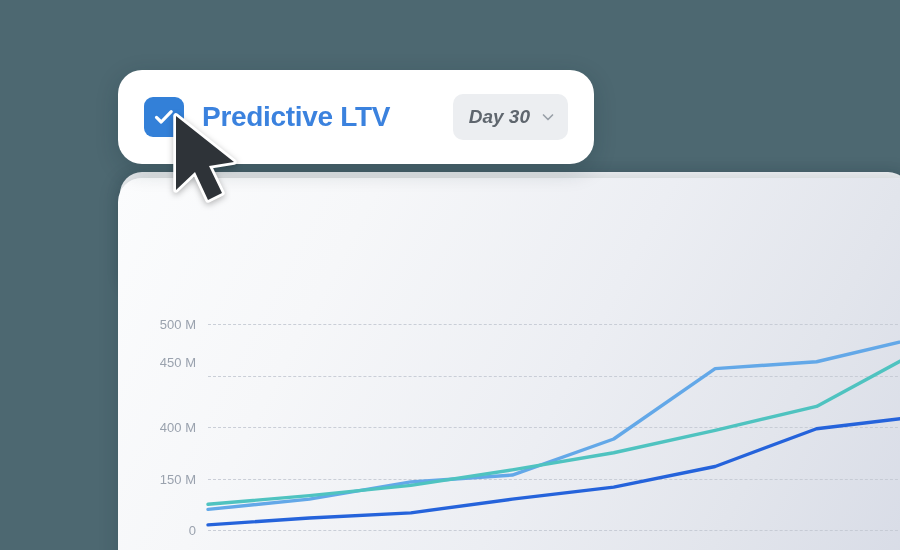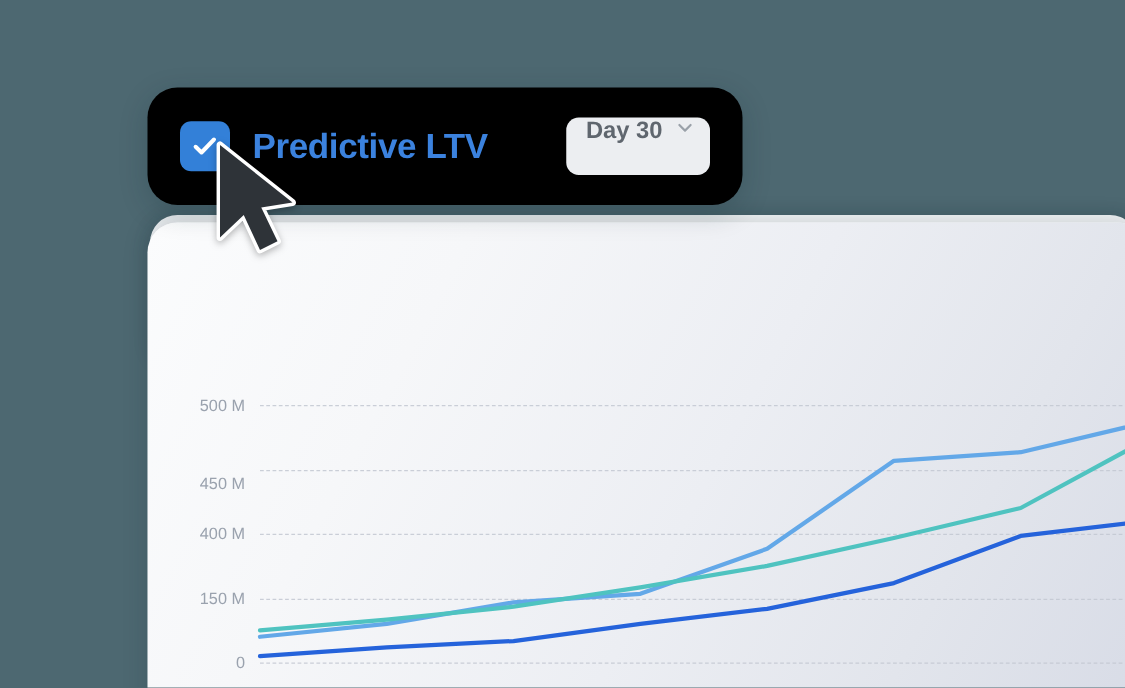--- a/index.html
+++ b/index.html
@@ -70,21 +70,21 @@
     color: #9aa2ae;
     white-space: nowrap;
   }
   #lines { position: absolute; inset: 0; overflow: visible; }
 
   
   #ltv-card {
     position: absolute;
     left: 118px; top: 70px;
     width: 476px; height: 94px;
-    background: #000000;
+    background: #ffffff;
     border-radius: 24px;
     box-shadow: 0 6px 22px rgba(20,40,50,.22);
     display: flex;
     align-items: center;
     padding: 0 26px;
     gap: 18px;
   }
   #ltv-checkbox {
     width: 40px; height: 40px;
     border-radius: 9px;
@@ -97,23 +97,24 @@
     font-weight: bold;
     color: #3b82de;
     letter-spacing: -.3px;
     white-space: nowrap;
   }
   #day-select {
     margin-left: auto;
     background: #eceef1;
     border-radius: 10px;
     height: 46px;
-    display: flex; align-items: flex-start;
+    display: flex; align-items: center;
     padding: 0 12px 0 16px;
     gap: 10px;
+    font-style: italic;
   }
   #day-select-label {
     font-size: 19px;
     font-weight: bold;
     color: #5f666e;
     white-space: nowrap;
   }
 
   
   #cursor {
@@ -137,21 +138,21 @@
         <div class="gridline" style="top: 206px;"></div>
         <div class="gridline" style="top: 154.5px;"></div>
         <div class="gridline" style="top: 103px;"></div>
         <div class="gridline" style="top: 51.5px;"></div>
         <div class="gridline" style="top: 0px;"></div>
       </div>
     <div id="yticks">
         <div class="ytick" style="top: 206px;">0</div>
         <div class="ytick" style="top: 154.5px;">150 M</div>
         <div class="ytick" style="top: 103px;">400 M</div>
-        <div class="ytick" style="top: 63px;">450 M</div>
+        <div class="ytick" style="top: 38px;">450 M</div>
         <div class="ytick" style="top: 0px;">500 M</div>
       </div>
     <svg id="lines" viewBox="0 0 710 206" preserveAspectRatio="none">
         <polyline points="0.00,185.40 101.43,175.10 202.86,157.93 304.29,151.07 405.71,115.02 507.14,44.63 608.57,37.77 710.00,13.73" fill="none" stroke="#63a8e8" stroke-width="3.4" stroke-linejoin="round" stroke-linecap="round" vector-effect="non-scaling-stroke"></polyline>
         <polyline points="0.00,180.25 101.43,171.67 202.86,161.37 304.29,145.92 405.71,128.75 507.14,106.43 608.57,82.40 710.00,27.47" fill="none" stroke="#4fc3c0" stroke-width="3.4" stroke-linejoin="round" stroke-linecap="round" vector-effect="non-scaling-stroke"></polyline>
         <polyline points="0.00,200.85 101.43,193.98 202.86,188.83 304.29,175.10 405.71,163.08 507.14,142.48 608.57,104.72 710.00,92.70" fill="none" stroke="#2563db" stroke-width="3.4" stroke-linejoin="round" stroke-linecap="round" vector-effect="non-scaling-stroke"></polyline>
       </svg>
   </div>
 </div>
 

